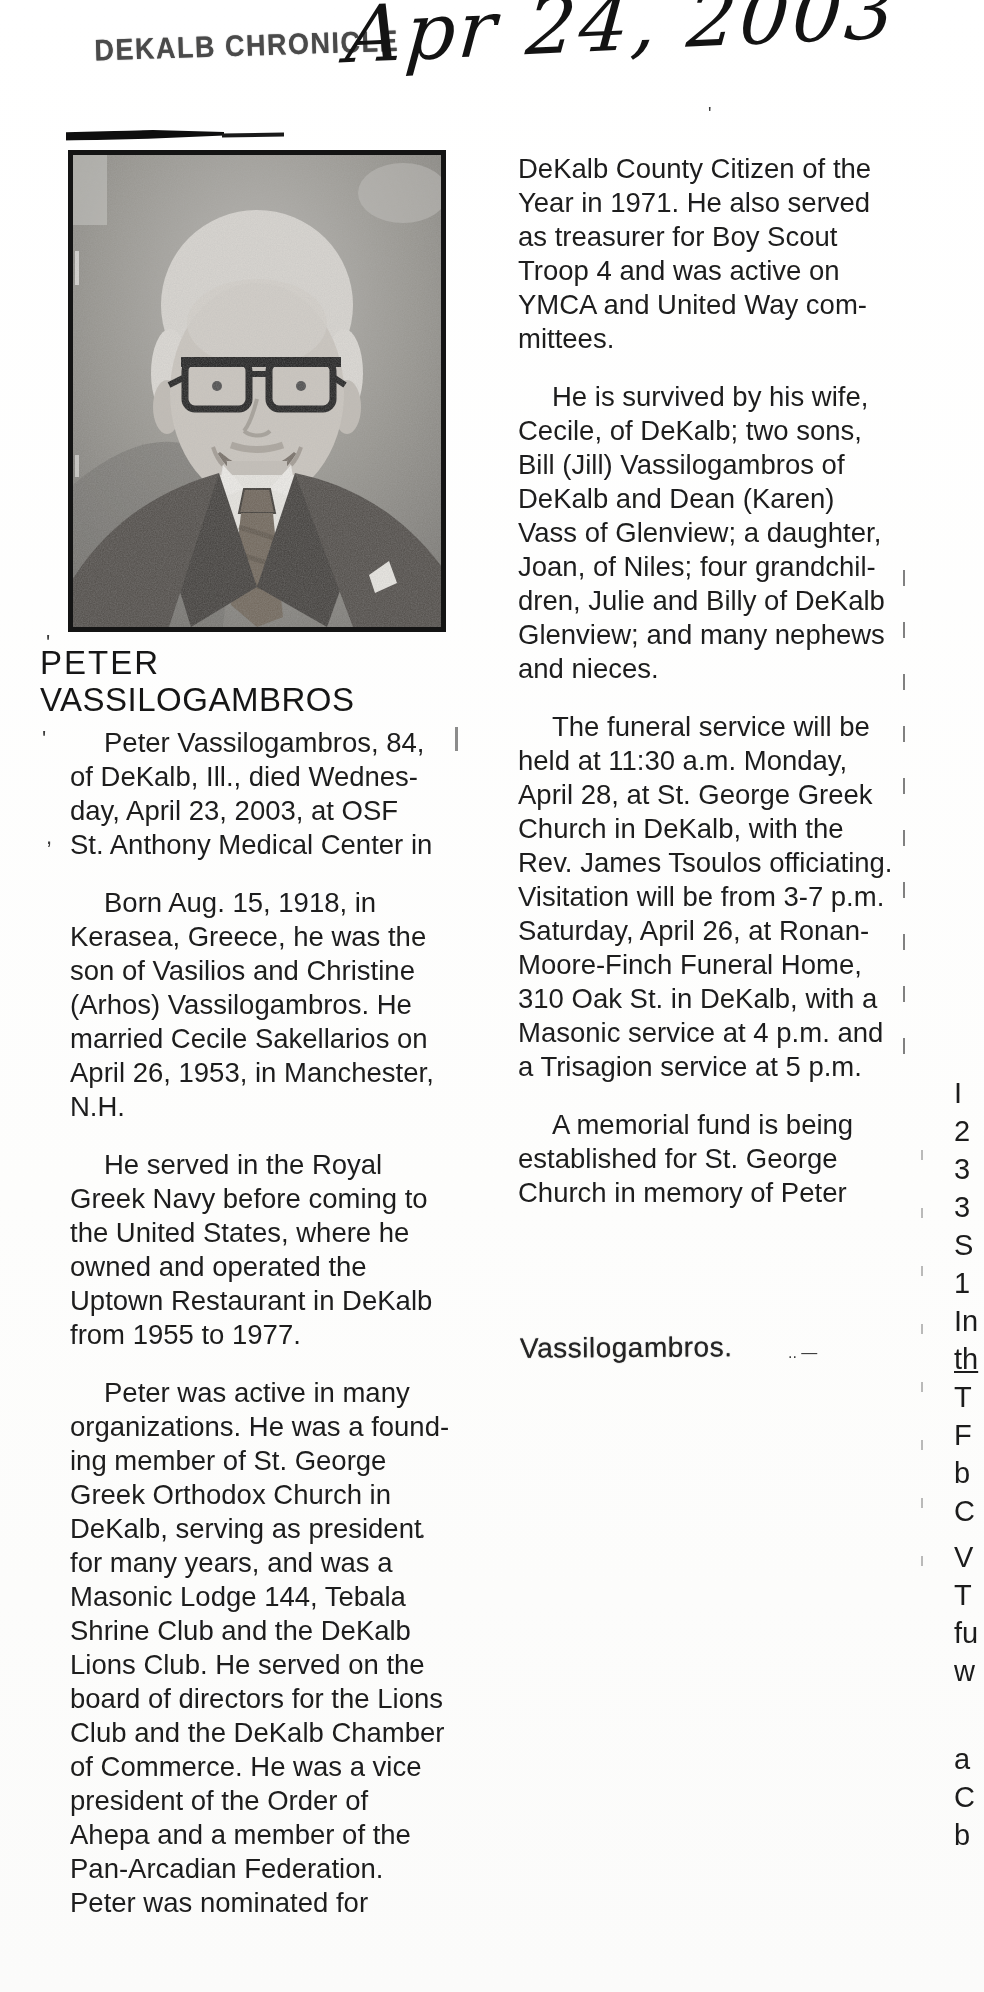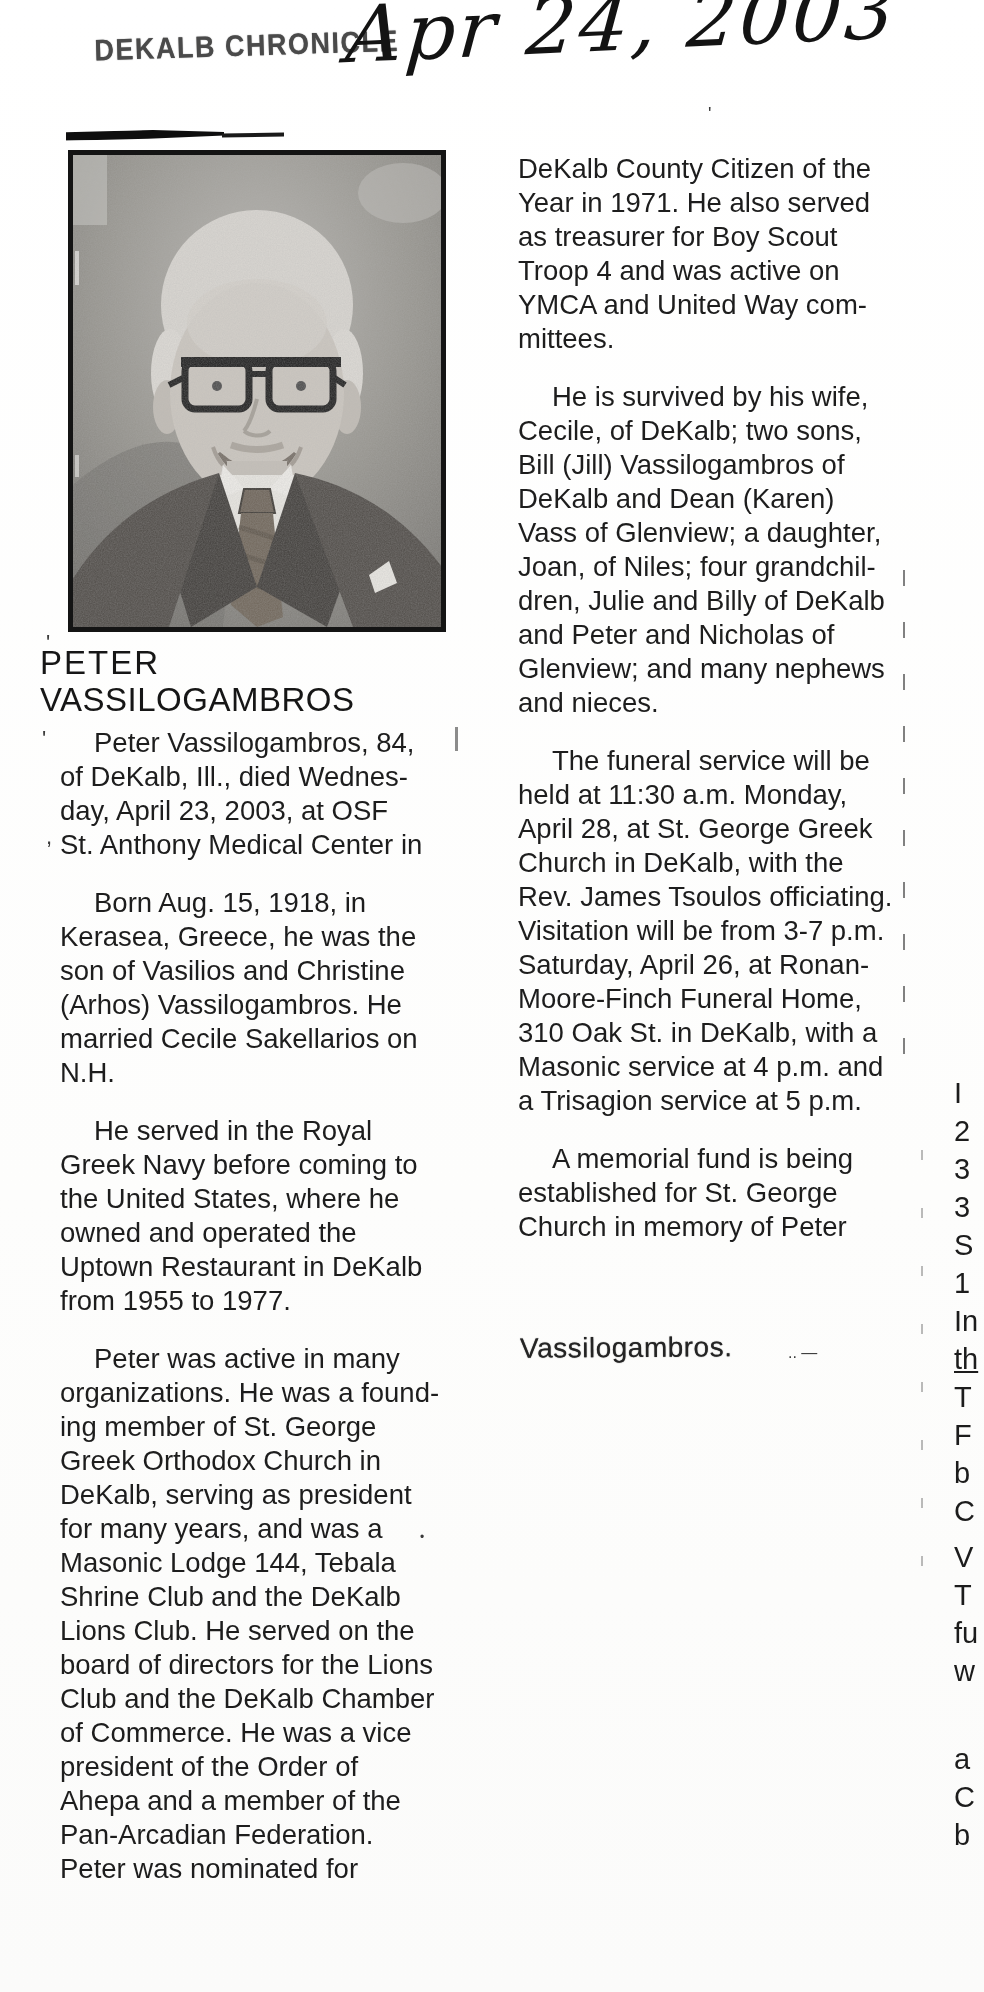--- a/index.html
+++ b/index.html
@@ -33,21 +33,21 @@
     position:absolute;left:68px;top:150px;width:378px;height:482px;
     border:5px solid #141414;box-sizing:border-box;background:#96948f;
   }
   .photo svg{display:block}
 
   .headline{position:absolute;left:40px;top:646px;width:420px;font-weight:normal;color:#161616}
   .headline .h1{font-size:33px;letter-spacing:2px;line-height:34px}
   .headline .h2{font-size:33px;letter-spacing:0.5px;line-height:36px;margin-top:2px}
 
   .col{position:absolute;font-size:27.5px;line-height:34px;color:#1d1d1d;white-space:nowrap}
-  #left-col{left:60px;top:726px;width:410px}
+  #left-col{left:70px;top:726px;width:410px}
   #right-col{left:518px;top:152px;width:400px}
   .para + .para{margin-top:24px}
   .para.indent .tline:first-child{text-indent:34px}
 
   .closing{
     position:absolute;left:520px;top:1332px;font-size:28px;color:#242424;
     letter-spacing:.5px;text-shadow:0 0 1px rgba(60,60,60,.9);transform:rotate(-.4deg);
   }
 
   .fragment{position:absolute;left:954px;font-size:29px;line-height:30px;color:#1c1c1c;white-space:nowrap}
@@ -158,20 +158,21 @@
         <div class="tline">of DeKalb, Ill., died Wednes-</div>
         <div class="tline">day, April 23, 2003, at OSF</div>
         <div class="tline">St. Anthony Medical Center in</div>
       </div>
       <div class="para indent">
         <div class="tline">Born Aug. 15, 1918, in</div>
         <div class="tline">Kerasea, Greece, he was the</div>
         <div class="tline">son of Vasilios and Christine</div>
         <div class="tline">(Arhos) Vassilogambros. He</div>
         <div class="tline">married Cecile Sakellarios on</div>
+        <div class="tline">April 26, 1953, in Manchester,</div>
         <div class="tline">N.H.</div>
       </div>
       <div class="para indent">
         <div class="tline">He served in the Royal</div>
         <div class="tline">Greek Navy before coming to</div>
         <div class="tline">the United States, where he</div>
         <div class="tline">owned and operated the</div>
         <div class="tline">Uptown Restaurant in DeKalb</div>
         <div class="tline">from 1955 to 1977.</div>
       </div>
@@ -205,21 +206,20 @@
         <div class="tline">mittees.</div>
       </div>
       <div class="para indent">
         <div class="tline">He is survived by his wife,</div>
         <div class="tline">Cecile, of DeKalb; two sons,</div>
         <div class="tline">Bill (Jill) Vassilogambros of</div>
         <div class="tline">DeKalb and Dean (Karen)</div>
         <div class="tline">Vass of Glenview; a daughter,</div>
         <div class="tline">Joan, of Niles; four grandchil-</div>
         <div class="tline">dren, Julie and Billy of DeKalb</div>
-        <div class="tline">and Peter and Nicholas of</div>
         <div class="tline">Glenview; and many nephews</div>
         <div class="tline">and nieces.</div>
       </div>
       <div class="para indent">
         <div class="tline">The funeral service will be</div>
         <div class="tline">held at 11:30 a.m. Monday,</div>
         <div class="tline">April 28, at St. George Greek</div>
         <div class="tline">Church in DeKalb, with the</div>
         <div class="tline">Rev. James Tsoulos officiating.</div>
         <div class="tline">Visitation will be from 3-7 p.m.</div>

